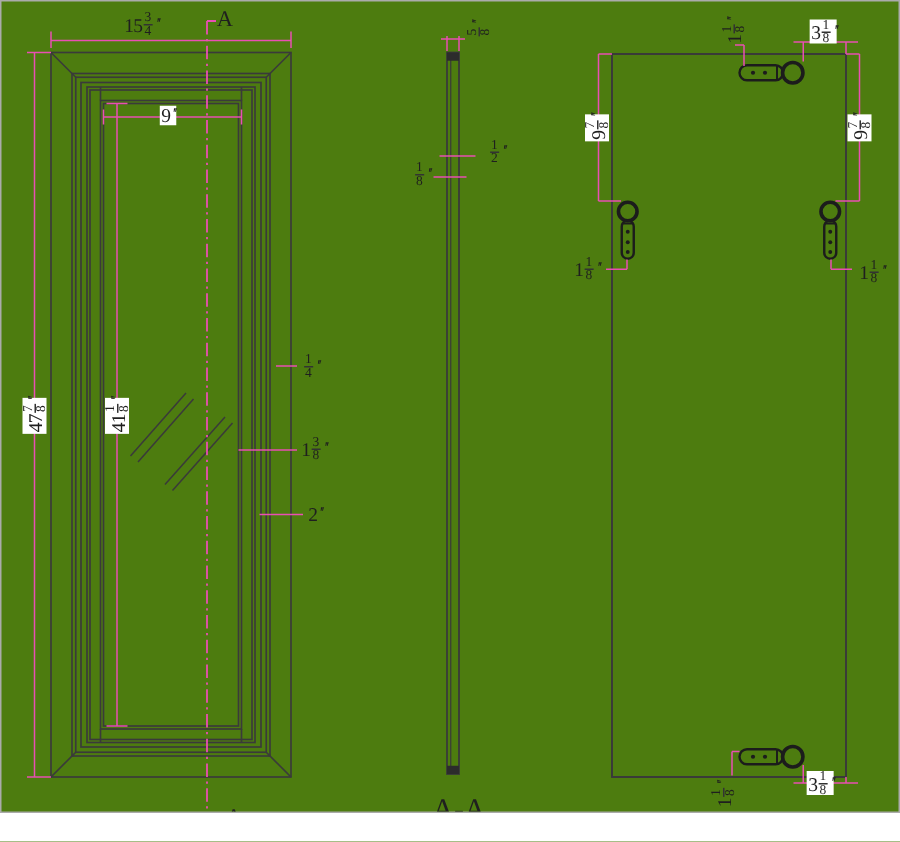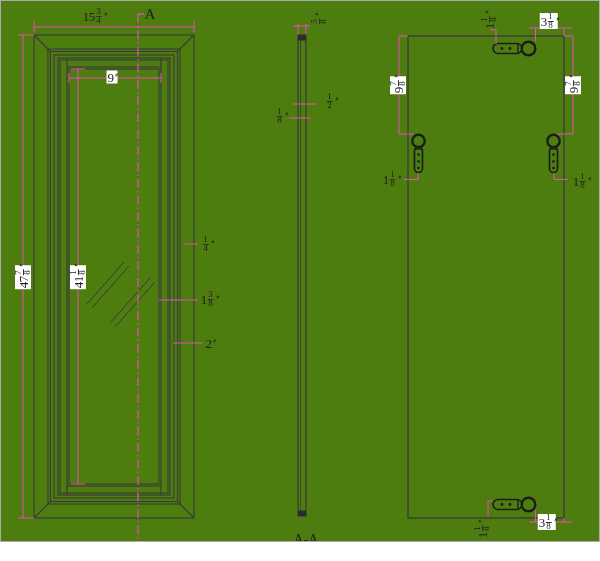--- a/index.html
+++ b/index.html
@@ -257,21 +257,21 @@
 </div>
 
 <div class="lbl" style="left:280px;top:115px;">
   <span class="frac">
         <span class="num">1</span>
         <span class="den">8</span>
       </span>
       <span class="unit">''</span>
 </div>
 
-<div class="lbl" style="left:305px;top:539px;font-size:14px;">
+<div class="lbl" style="left:305px;top:539px;font-size:20px;">
   <span>A-A</span>
 </div>
 
 <div class="lbl rot" style="left:488px;top:20px;">
   <span class="whole">1</span>
       <span class="frac">
         <span class="num">1</span>
         <span class="den">8</span>
       </span>
       <span class="unit">''</span>

